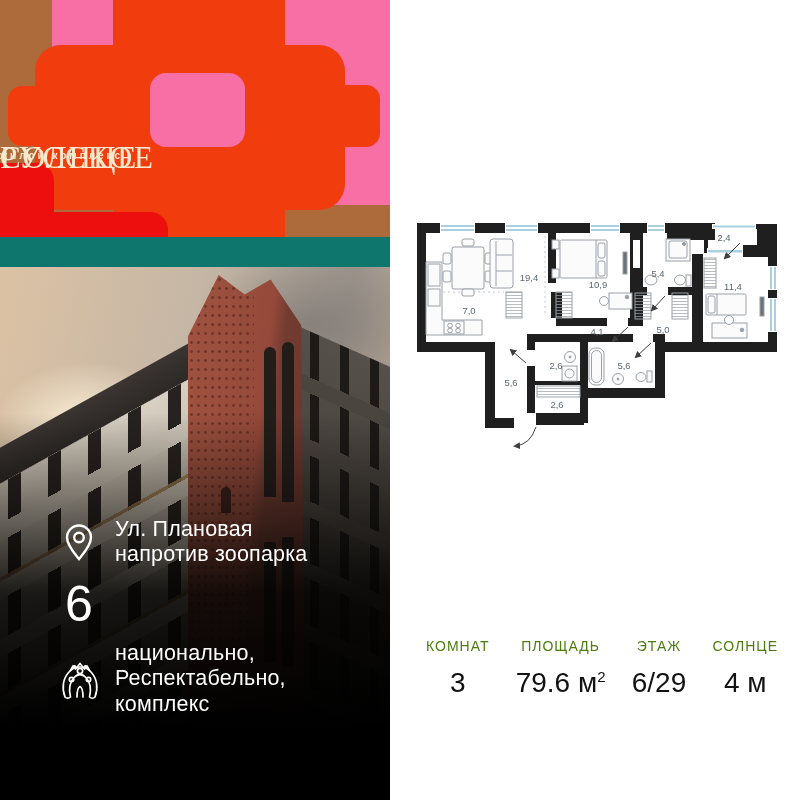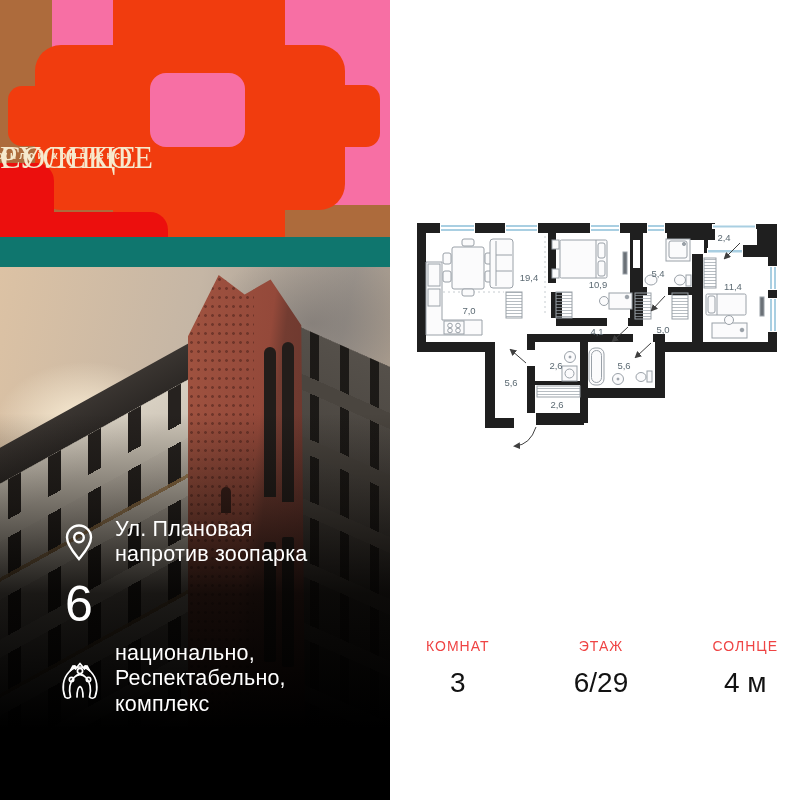--- a/index.html
+++ b/index.html
@@ -77,21 +77,21 @@
   .f-text{font-size:21.5px;line-height:1.17;letter-spacing:.2px;}
   .f-six{font-size:50px;font-weight:300;line-height:1;}
 
   
   .right-panel{position:absolute;left:390px;top:0;width:410px;height:800px;background:#fff;}
   .plan-wrap{position:absolute;left:10px;top:200px;width:400px;height:265px;}
   .plan-label{font-family:"Liberation Sans",sans-serif;font-size:9.5px;fill:#5c6a73;}
 
   .specs{position:absolute;left:36px;right:22px;top:638px;display:flex;justify-content:space-between;}
   .spec{text-align:center;}
-  .spec-label{font-size:14px;letter-spacing:1px;color:#ef4444;font-weight:400;}
+  .spec-label{font-size:14px;letter-spacing:1px;color:#4d7c0f;font-weight:400;}
   .spec-value{margin-top:13px;font-size:28px;color:#121212;font-weight:400;}
   .spec-value sup{font-size:15px;}
 </style>
 </head>
 <body>
 
 <div class="page">
 
   <div class="left-panel">
     <div class="art">
@@ -339,20 +339,24 @@
         </g>
       </svg>
     </div>
 
     <div class="specs">
       <div class="spec">
         <div class="spec-label">КОМНАТ</div>
         <div class="spec-value"><span>3</span><sup></sup></div>
       </div>
       <div class="spec">
+        <div class="spec-label">ПЛОЩАДЬ</div>
+        <div class="spec-value"><span>79.6 м</span><sup>2</sup></div>
+      </div>
+      <div class="spec">
         <div class="spec-label">ЭТАЖ</div>
         <div class="spec-value"><span>6/29</span><sup></sup></div>
       </div>
       <div class="spec">
         <div class="spec-label">СОЛНЦЕ</div>
         <div class="spec-value"><span>4 м</span><sup></sup></div>
       </div>
     </div>
   </div>
 </div>

